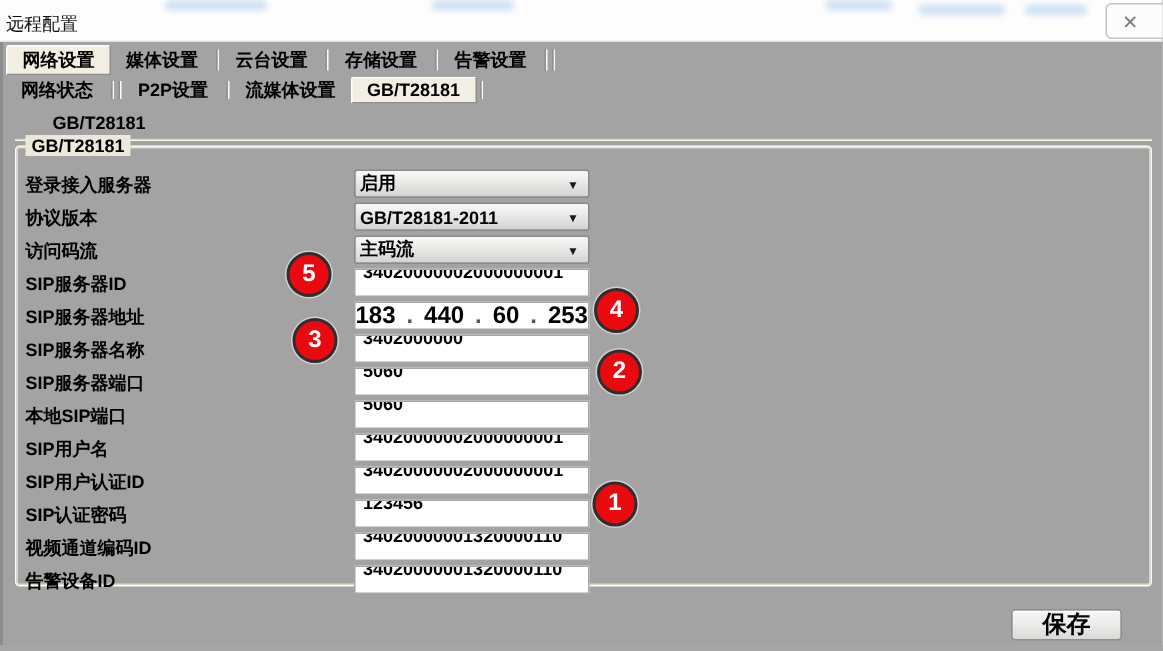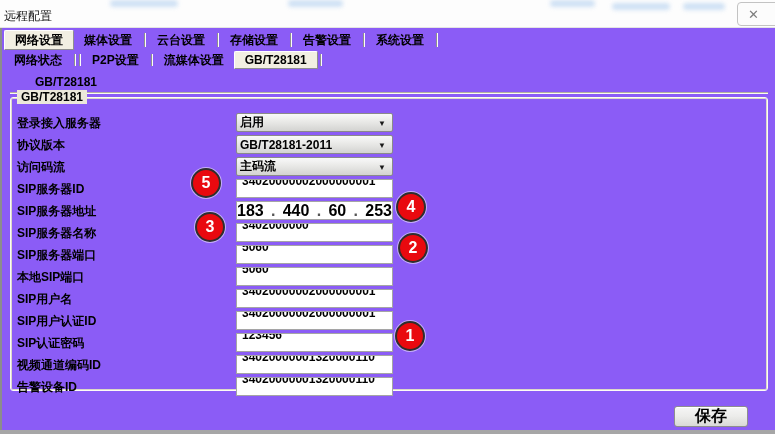--- a/index.html
+++ b/index.html
@@ -9,21 +9,21 @@
   .window { position:absolute; left:0; top:0; width:775px; height:430px; background:#fff; }
 
   
   .titlebar { position:absolute; left:0; top:0; width:775px; height:28px; background:#fdfdfd; border-bottom:1px solid #e4e4e4;padding-left:44px; }
   .title { position:absolute; left:4px; top:8px; font-size:12px; color:#111; }
   .blob { position:absolute; top:0; height:7px; background:#c7dcf3; border-radius:4px; filter:blur(2px); opacity:.85; }
   .close-box { position:absolute; left:737px; top:2px; width:42px; height:24px; background:#fcfcfc; border:1px solid #c3c3c3; border-radius:4px; }
   .close-glyph { position:absolute; left:10px; top:4px; font-size:13px; font-weight:bold; color:#7d7d7d; }
 
   
-  .dialog { position:absolute; left:0; top:28px; width:775px; height:403px; background:#8b5cf6; border-left:2px solid #8c8c8c; }
+  .dialog { position:absolute; left:0; top:28px; width:775px; height:403px; background:#a3a3a3; border-left:2px solid #8c8c8c; }
   .bottom-strip { position:absolute; left:0; top:430px; width:775px; height:4px; background:#a6a6a6; }
 
   
   .tabrow { position:absolute; display:flex; align-items:stretch; font-size:12px; font-weight:bold; color:#000; }
   .tabrow1 { left:2px; top:2px; height:20px; }
   .tabrow2 { left:2px; top:23px; height:18px; }
   .tab { display:flex; align-items:center; padding:0 10px; white-space:nowrap; cursor:default; }
   .tab.active { background:#f2efe2; border:1px solid; border-color:#ffffff #8f8f8f #8f8f8f #ffffff; border-radius:2px 2px 0 0; }
   .sep { width:1px; background:#8f8f8f; margin:3px 2px; box-shadow:1px 0 0 #fdfdfa; }
 
@@ -82,23 +82,20 @@
         </div>
       <div class="sep"></div>
       <div class="tab">
           <span>存储设置</span>
         </div>
       <div class="sep"></div>
       <div class="tab">
           <span>告警设置</span>
         </div>
       <div class="sep"></div>
-      <div class="tab">
-          <span>系统设置</span>
-        </div>
       <div class="sep"></div>
     </div>
 
     <div class="tabrow tabrow2">
       <div class="tab">
           <span>网络状态</span>
         </div>
       <div class="sep"></div>
       <div class="sep"></div>
       <div class="tab">

